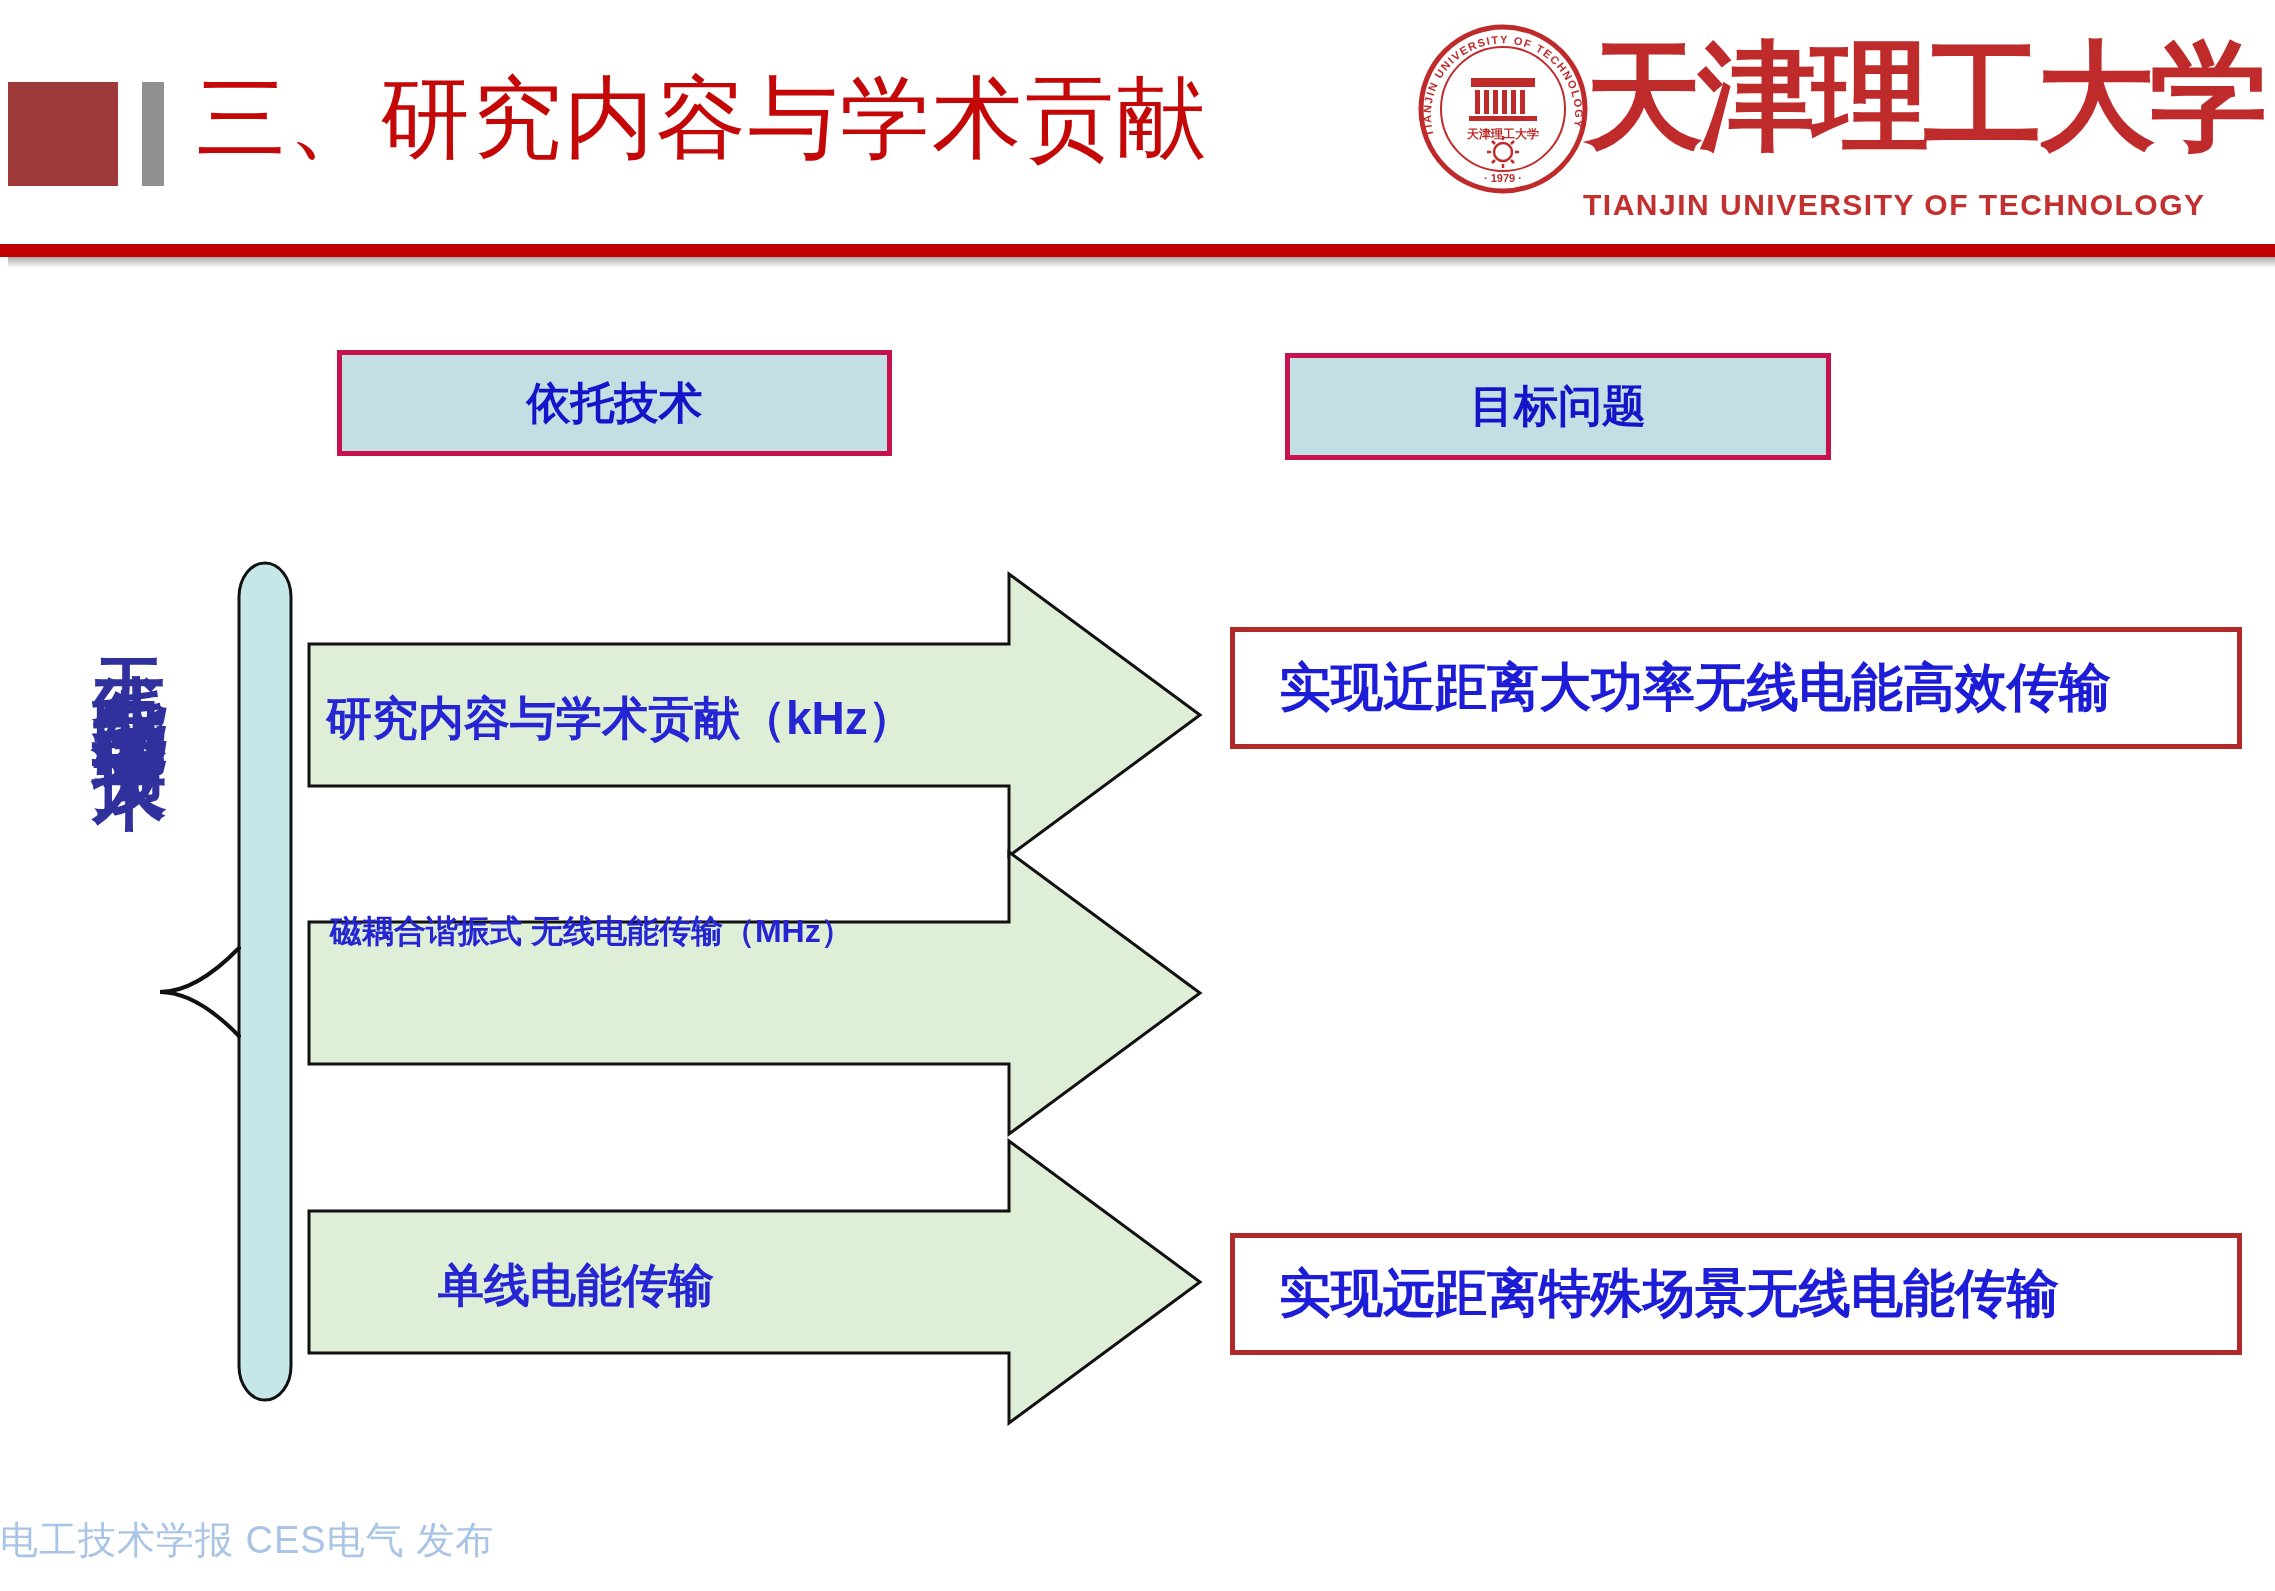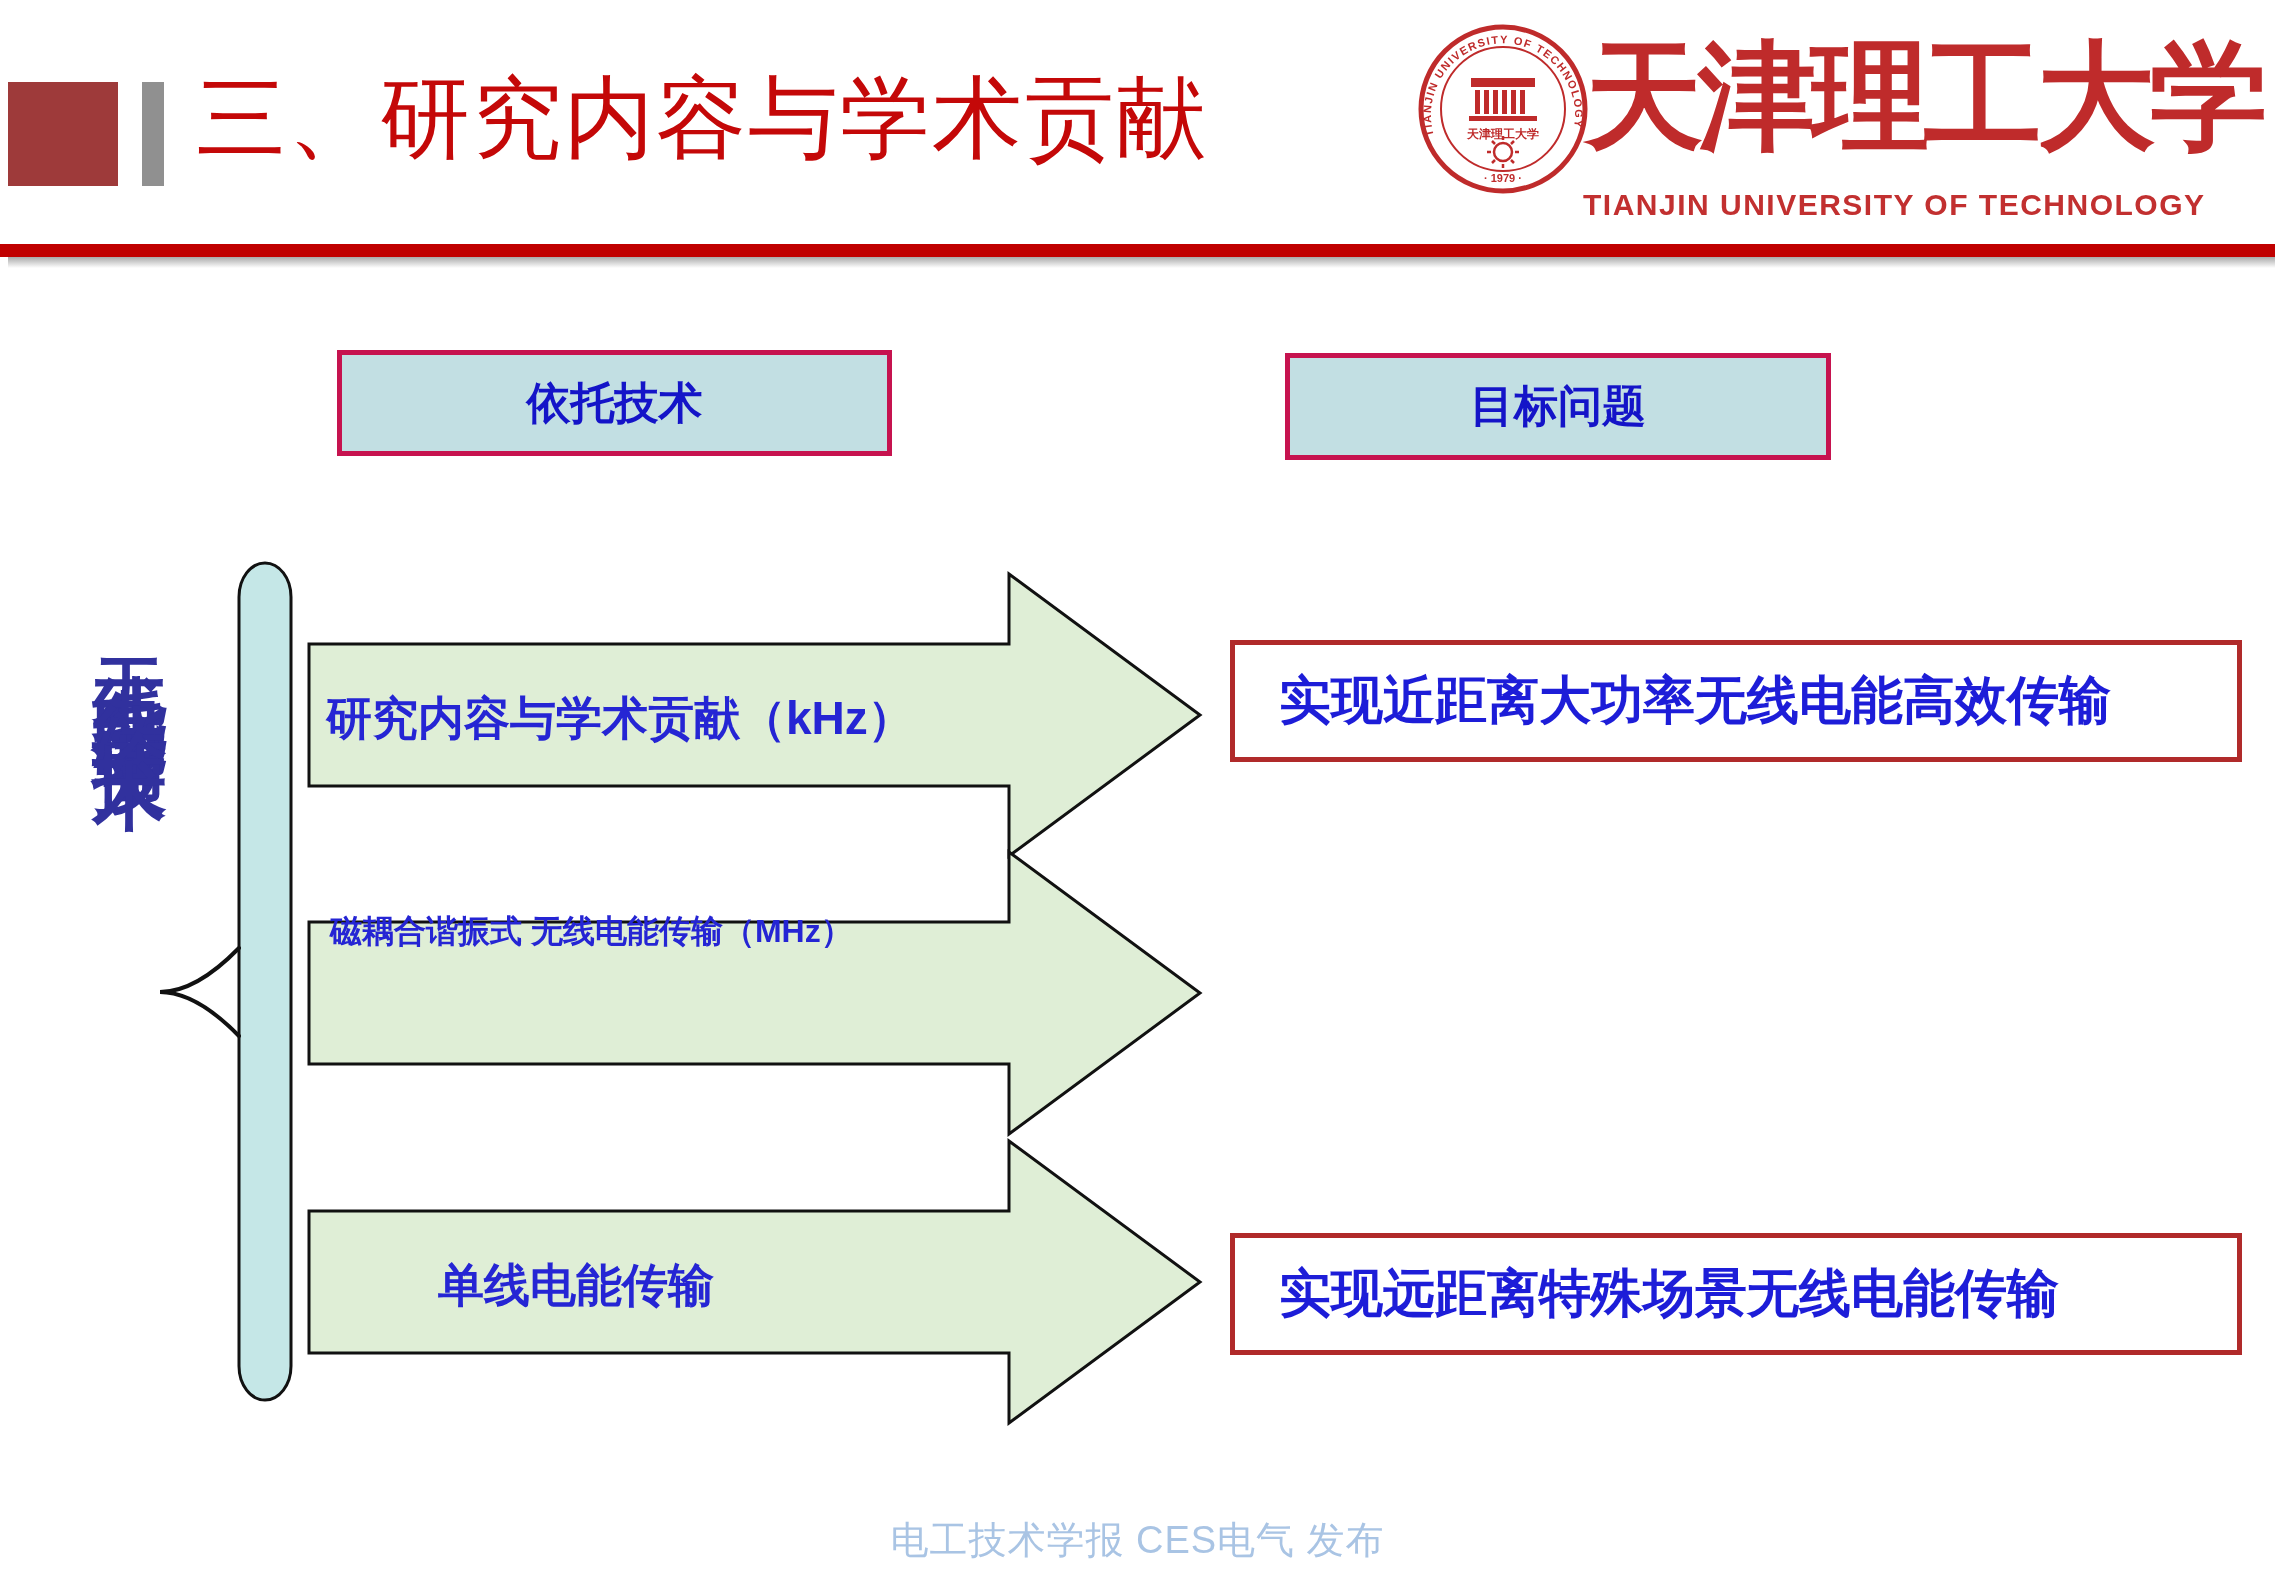--- a/index.html
+++ b/index.html
@@ -56,24 +56,24 @@
   .arrow-label.l1{left:326px;top:688px;font-size:46px;}
   .arrow-label.l2{left:330px;top:910px;font-size:32px;}
   .arrow-label.l3{left:306px;top:1255px;width:540px;text-align:center;font-size:46px;}
   
   .result-box{
     position:absolute;left:1230px;width:1012px;height:122px;box-sizing:border-box;
     background:#ffffff;border:5px solid #b02a2a;
     display:flex;align-items:center;padding-left:44px;
     font-size:52px;font-weight:bold;color:#1d1dd8;white-space:nowrap;
   }
-  .result-box.r1{top:640px;} .result-box.r2{top:944px;} .result-box.r3{top:1233px;}
+  .result-box.r1{top:627px;} .result-box.r2{top:944px;} .result-box.r3{top:1233px;}
   
   .footer-credit{
-    position:absolute;left:0;top:1515px;width:2275px;text-align:center;
+    position:absolute;left:0;top:1515px;width:2275px;
     font-size:38px;color:#a9c4e4;letter-spacing:1px;
   }
 </style>
 </head>
 <body>
 
 <div id="canvas">
 
   <div class="accent-square"></div>
   <div class="accent-bar"></div>

